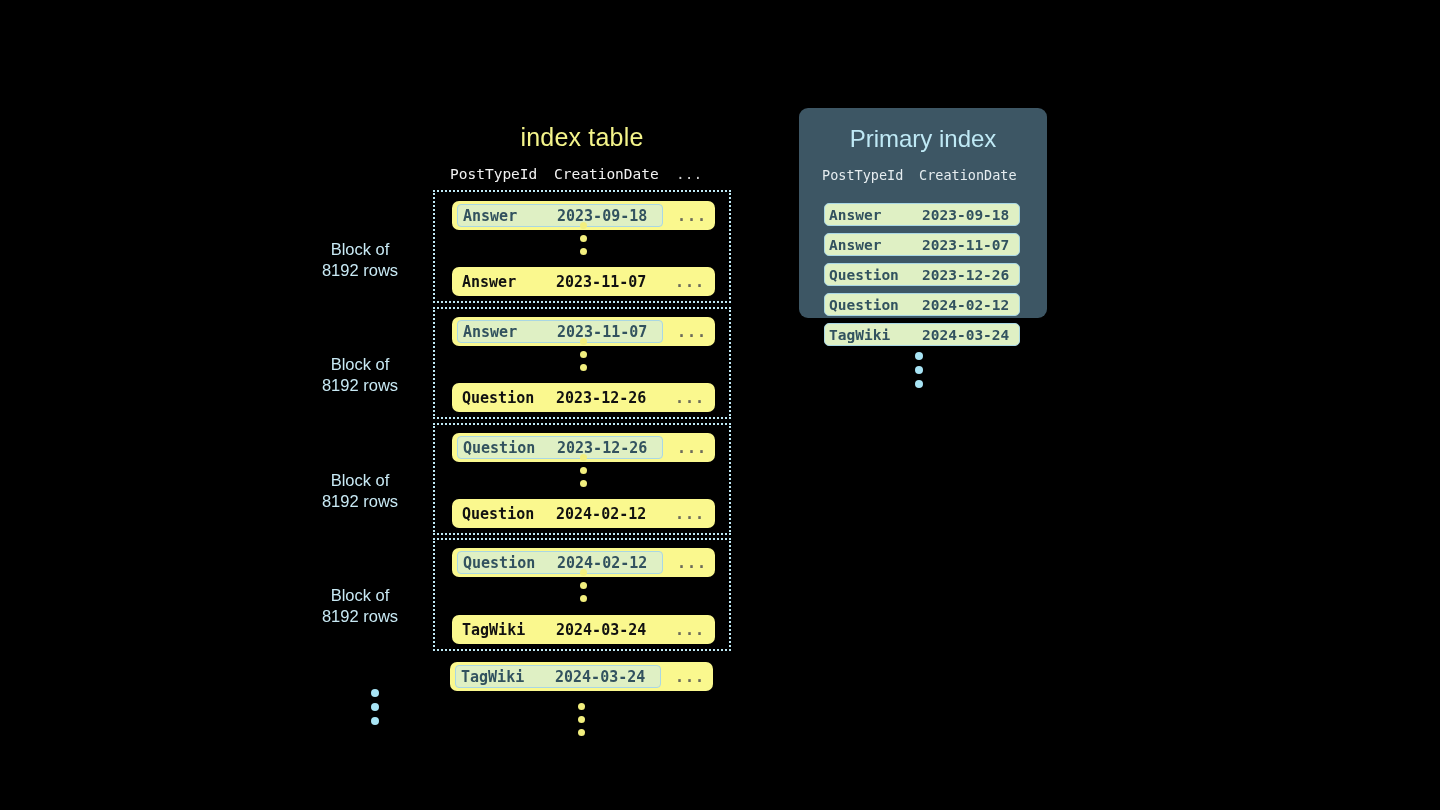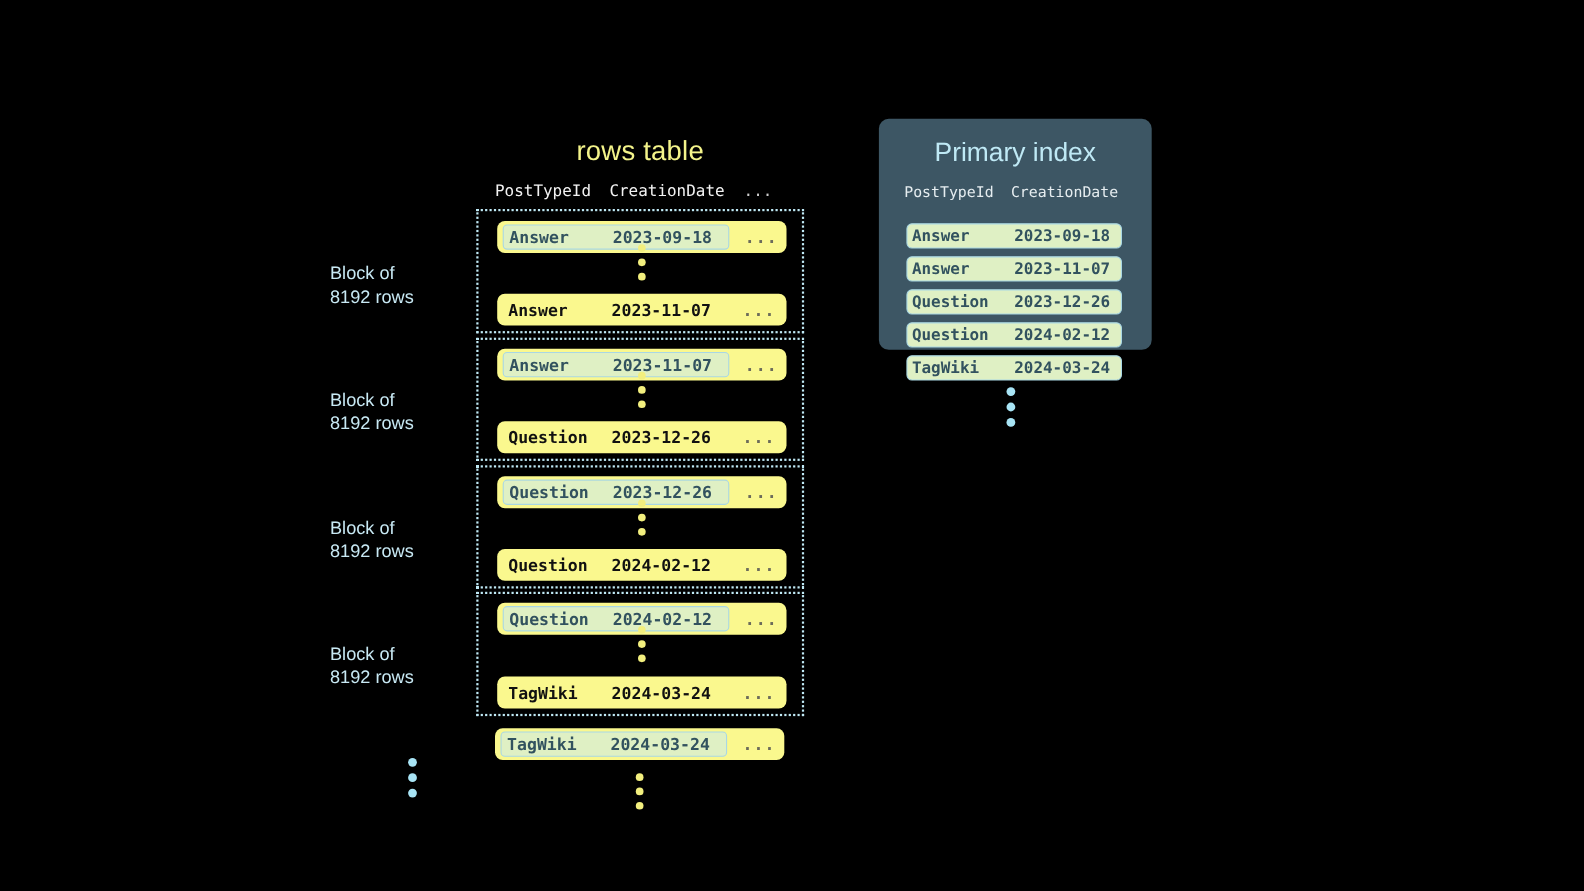--- a/index.html
+++ b/index.html
@@ -50,21 +50,21 @@
     position: absolute;
     left: 433px;
     width: 298px;
     border: 2.5px dotted #bfe9f5;
     box-sizing: border-box;
   }
   .block-label {
     position: absolute;
     left: 300px;
     width: 120px;
-    text-align: left;
+    text-align: center;
     color: #c8e9f4;
     font-size: 16.5px;
     line-height: 21px;
     font-family: "Liberation Sans", sans-serif;
   }
 
   
   .row {
     position: absolute;
     left: 17px;
@@ -166,21 +166,21 @@
     font-size: 14.5px;
     font-weight: bold;
     color: #32525f;
   }
   .idx-row .c-type { width: 97px; padding-left: 4px; box-sizing: border-box; }
   .idx-row .c-date { width: 95px; box-sizing: border-box; }
 </style>
 </head>
 <body>
 
-<div id="posts-table-title">rows table</div>
+<div id="posts-table-title">index table</div>
 
 <div id="posts-col-heads" class="col-head-row">
   <span class="ch-type">PostTypeId</span>
   <span class="ch-date">CreationDate</span>
   <span class="ch-more">...</span>
 </div>
 
 <div class="block-label" style="top:239px;">
   <div>Block of</div>
   <div>8192 rows</div>

